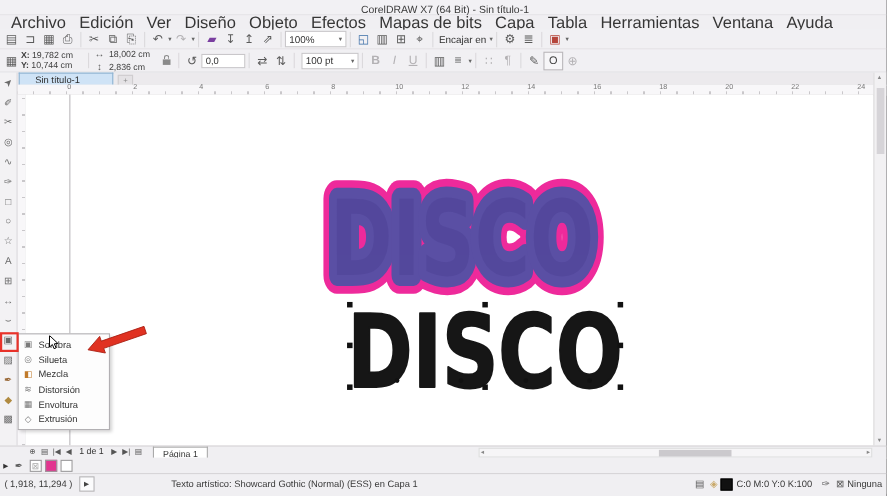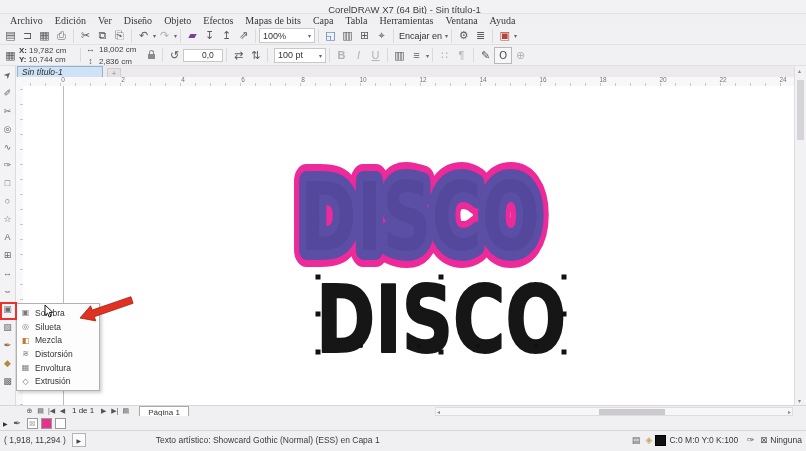--- a/index.html
+++ b/index.html
@@ -11,37 +11,37 @@
       font-size:11px;color:#5a5a5a;flex:0 0 auto;}
   .ic.small{width:13px;height:12px;font-size:9px;}
   .ic.gray{color:#b3b1b4;}
   .sep{width:1px;height:14px;background:#dbd9dc;margin:0 3px;flex:0 0 auto;}
   .caret{font-size:6px;color:#666;margin-left:1px;}
   
   .titlebar{left:0;top:0;width:806px;height:14px;background:#f2f1f4;border-bottom:1px solid #e3e1e4;
     display:flex;align-items:center;gap:4px;padding-left:3px;box-sizing:border-box;font-size:9.5px;color:#3c3c3c;flex-direction:column;}
   .menubar{left:0;top:14px;width:806px;height:13px;display:flex;align-items:center;padding-left:4px;
     box-sizing:border-box;background:#f0eff2;}
-  .menu-item{padding:0 6px;font-size:10px;color:#363636;cursor:default;font-family:Liberation Serif, serif;}
+  .menu-item{padding:0 6px;font-size:15px;color:#363636;cursor:default;}
   .toolbar{left:0;top:27px;width:806px;height:18px;display:flex;align-items:center;background:#f1f0f3;
     border-bottom:1px solid #e2e0e3;padding-left:2px;box-sizing:border-box;}
   .propbar{left:0;top:45px;width:806px;height:21px;display:flex;align-items:center;background:#f1f0f3;
     border-bottom:1px solid #e2e0e3;padding-left:2px;box-sizing:border-box;font-size:8.5px;color:#3f3f3f;}
   .stack{display:flex;flex-direction:column;justify-content:center;line-height:9px;font-size:8px;}
   .stack .r{display:flex;gap:2px;align-items:center;}
   .inputbox{background:#fff;border:1px solid #c9c7ca;height:13px;display:flex;align-items:center;
-    padding:0 18px;font-size:8.5px;color:#333;box-sizing:border-box;}
+    padding:0 3px;font-size:8.5px;color:#333;box-sizing:border-box;}
   .selectbox{background:#fff;border:1px solid #c9c7ca;height:15px;display:flex;align-items:center;
     justify-content:space-between;padding:0 3px;font-size:9px;color:#333;box-sizing:border-box;}
   .zoomselect{width:56px;}
   
   .tabbar{left:15px;top:66px;width:791px;height:11px;background:#eceaed;border-bottom:1px solid #d8d6d9;}
   .doctab{position:absolute;left:2px;top:0px;width:86px;height:11px;background:#cfe3f6;
     border:1px solid #8fb3d2;border-bottom:none;font-size:8.5px;color:#2e2e2e;display:flex;
-    align-items:center;padding-left:4px;box-sizing:border-box;font-style:italic;}
+    align-items:center;padding-left:14px;box-sizing:border-box;}
   .newtab{position:absolute;left:92px;top:2px;width:12px;height:9px;background:#e4e2e5;
     border:1px solid #cfcdcf;font-size:7px;color:#888;display:flex;align-items:center;justify-content:center;}
   
   .hruler{left:15px;top:77px;width:791px;height:9px;background:#f8f7f9;border-bottom:1px solid #cfcdd0;
     background-image:repeating-linear-gradient(90deg,#c9c7ca 0 1px,transparent 1px 15px);
     background-size:100% 3px;background-position:0 100%;background-repeat:no-repeat;}
   .hruler span{position:absolute;top:-1px;width:8px;text-align:center;font-size:6.5px;color:#777;}
   .vruler{left:15px;top:86px;width:8px;height:319px;background:#f8f7f9;border-right:1px solid #cfcdd0;
     background-image:repeating-linear-gradient(0deg,#c9c7ca 0 1px,transparent 1px 15px);
     background-size:3px 100%;background-position:100% 0;background-repeat:no-repeat;}

